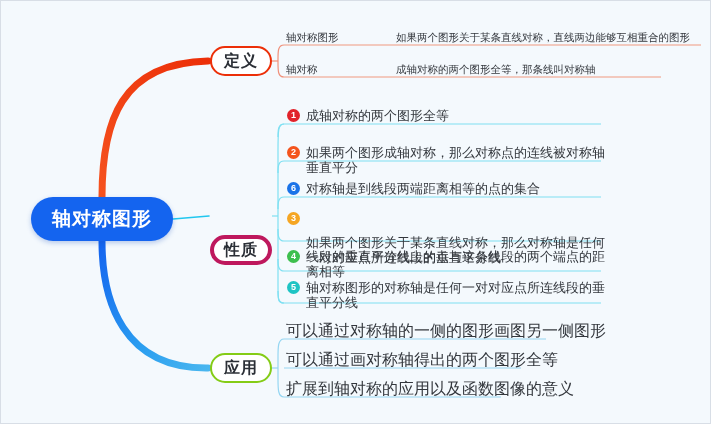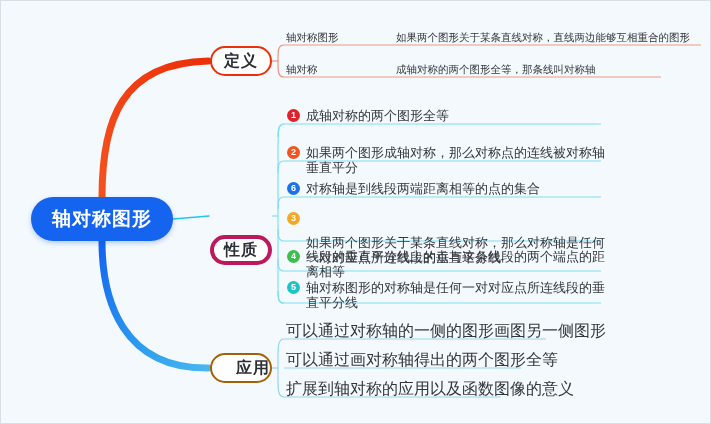--- a/index.html
+++ b/index.html
@@ -76,22 +76,21 @@
   }
   #branch-xingzhi {
     left: 209px;
     top: 200px;
     border: 4px solid #be185d;
     margin-top: 34px;
   }
   #branch-yingyong {
     left: 209px;
     top: 352px;
-    border: 2px solid #a16207;
-    justify-content: flex-end;
+    border: 2px solid #84cc16;
   }
 
   
   .def-row {
     position: absolute;
     z-index: 5;
   }
   .def-key {
     position: absolute;
     left: 0;

